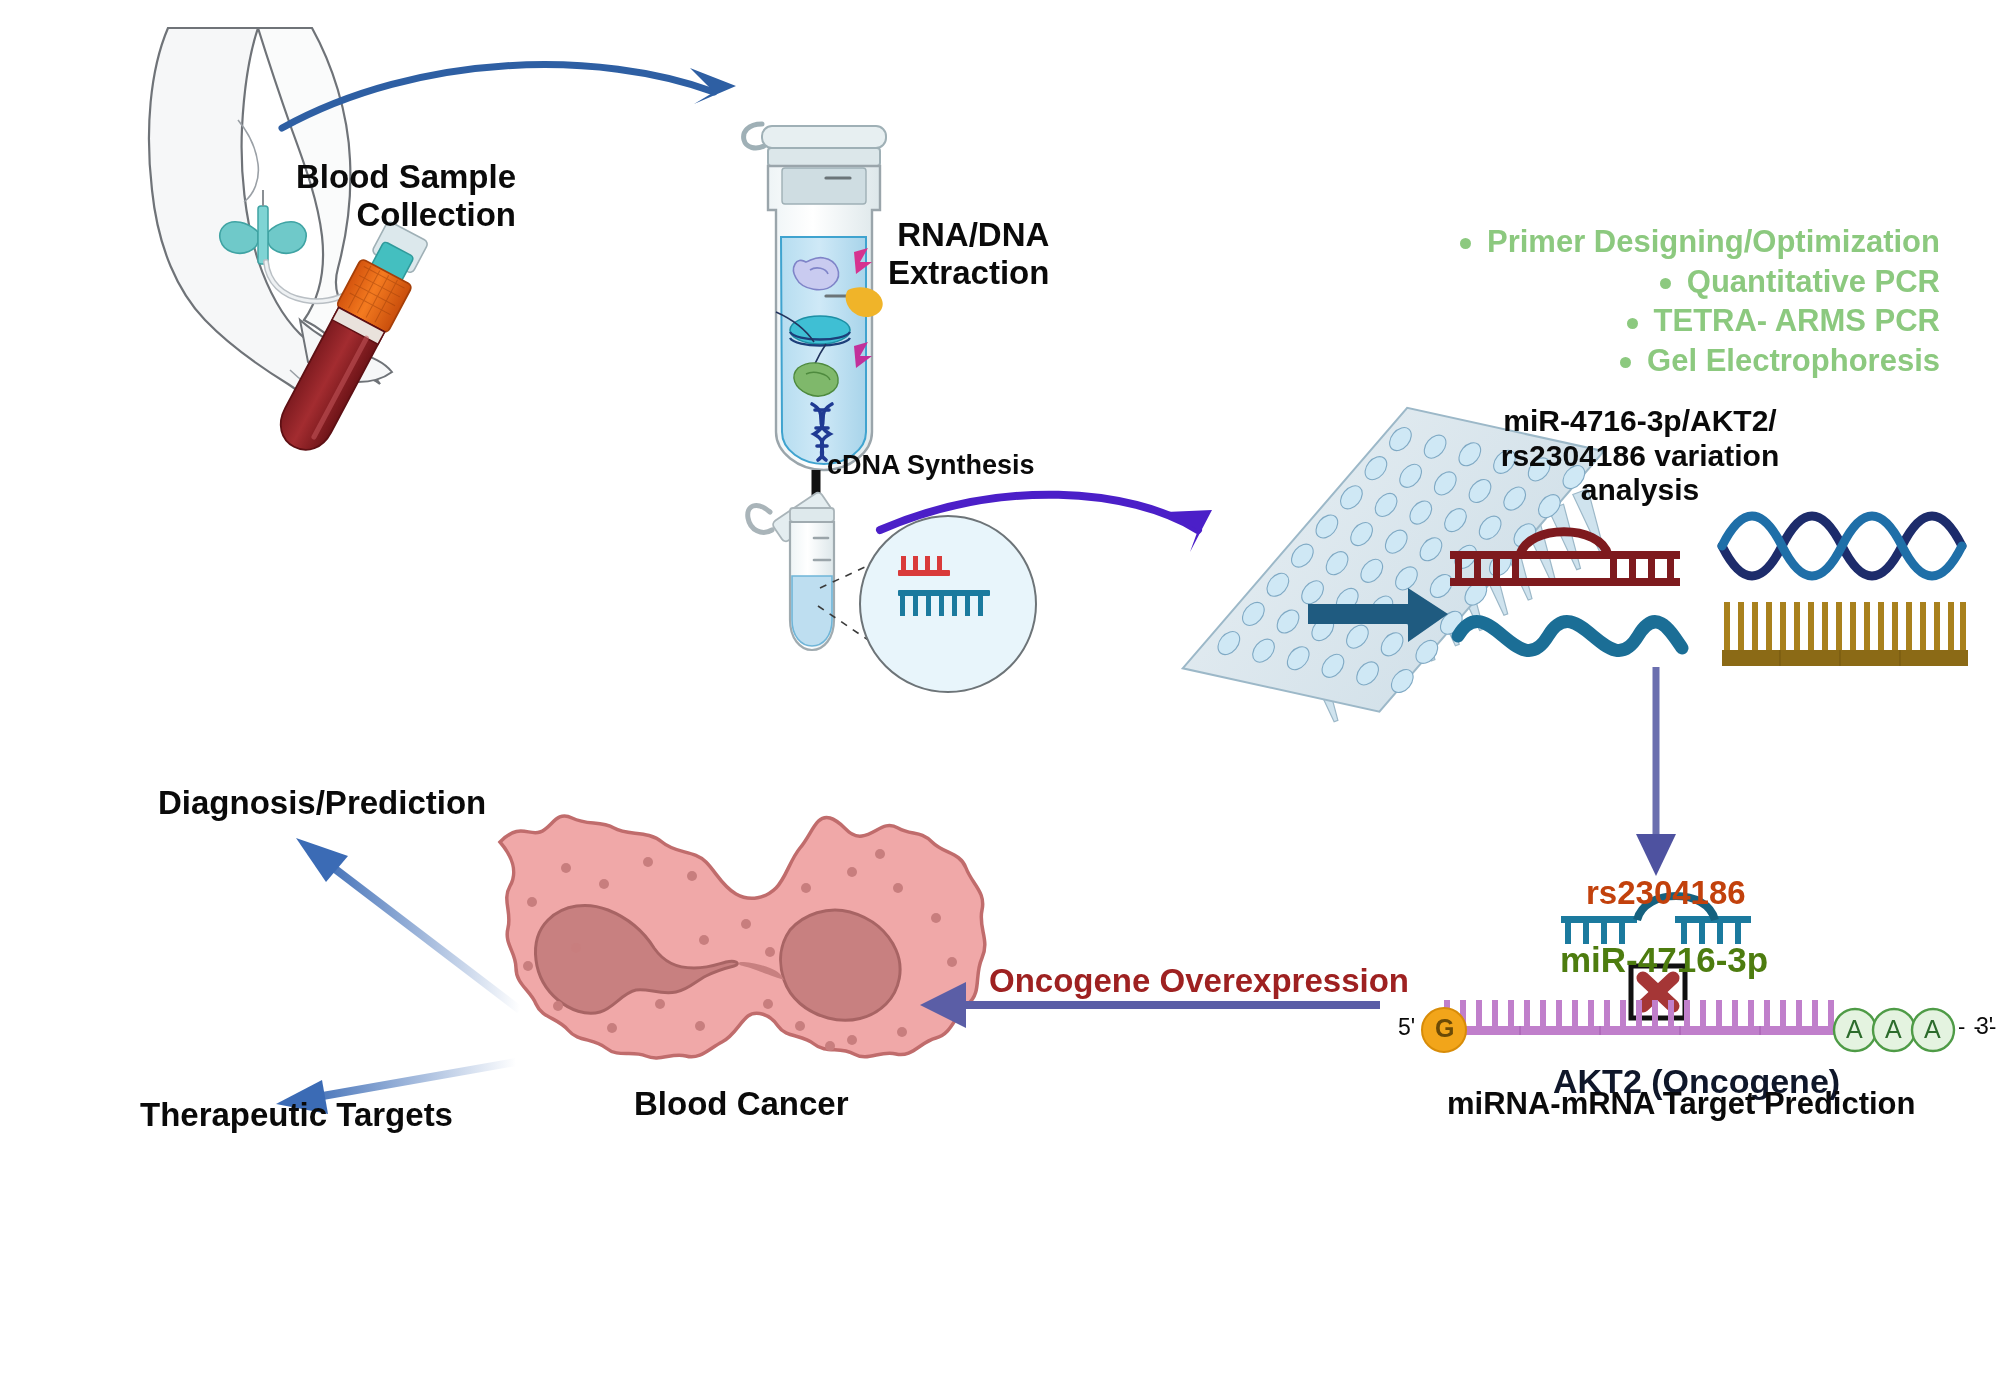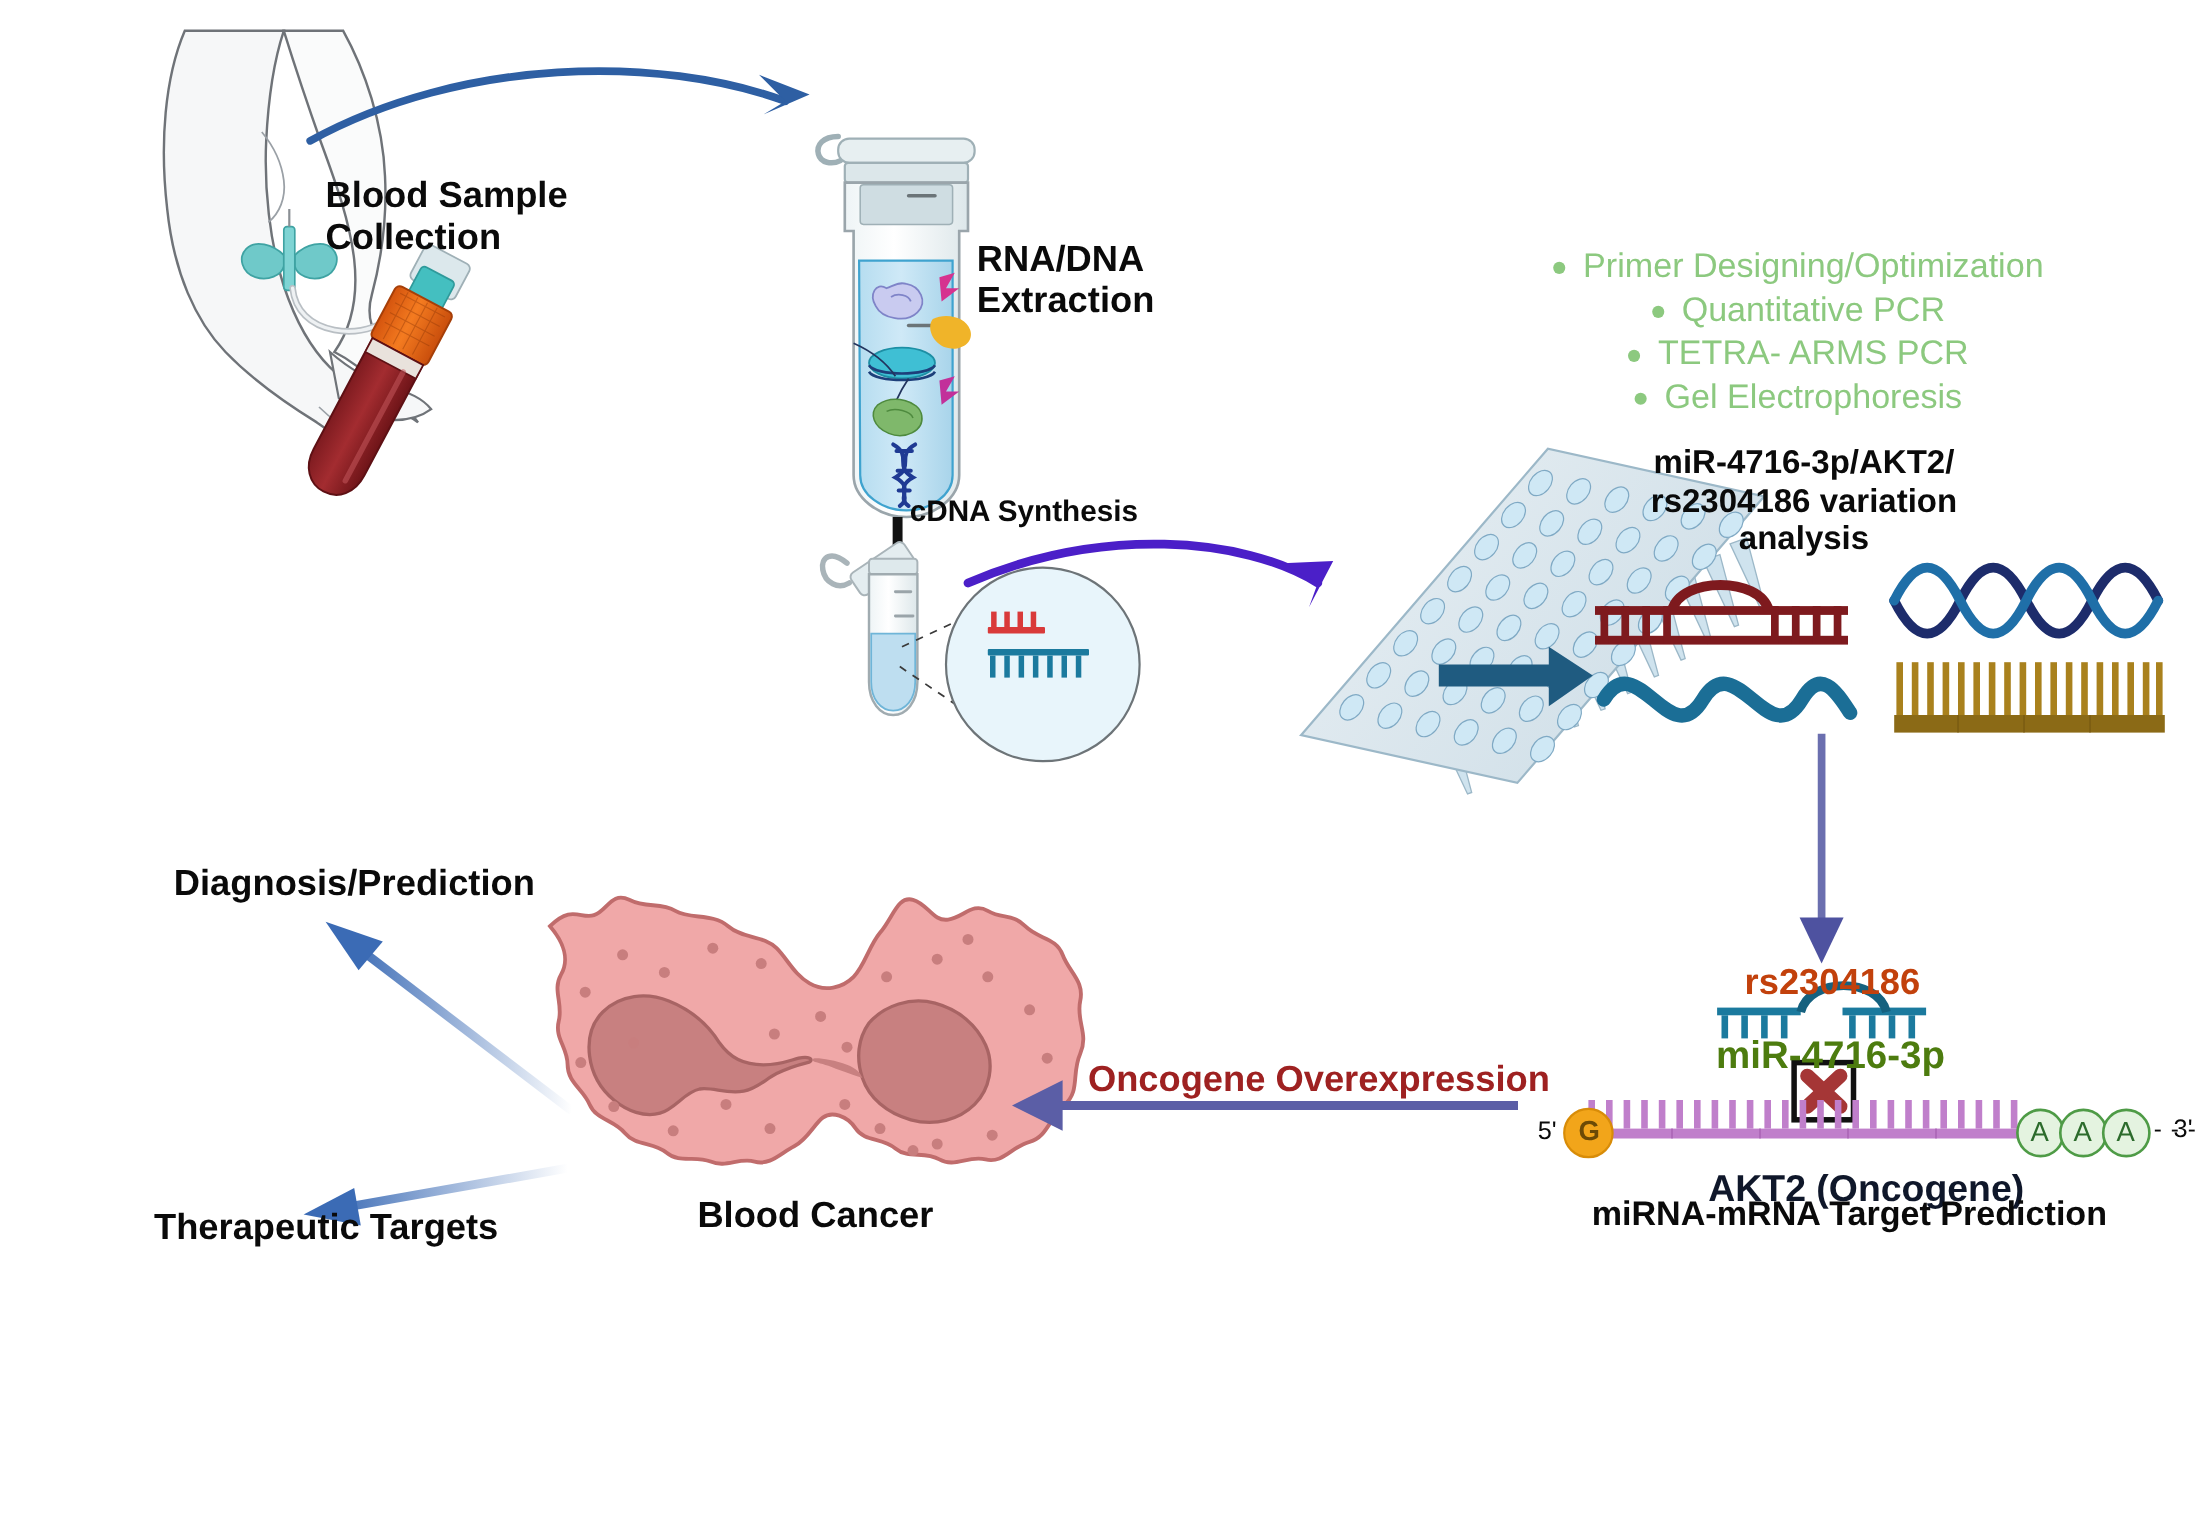--- a/index.html
+++ b/index.html
@@ -1,21 +1,21 @@
 <!DOCTYPE html>
 <html><head>
 <meta charset="utf-8">
 <style>
   html,body{margin:0;padding:0;background:#ffffff;}
   body{width:2000px;height:1400px;position:relative;overflow:hidden;
        font-family:"Liberation Sans",sans-serif;}
   #stage{position:absolute;inset:0;width:2000px;height:2000px;}
-  .lbl{position:absolute;color:#0a0a0a;font-weight:700;line-height:1.15;white-space:pre;}
+  .lbl{position:absolute;color:#0a0a0a;font-weight:700;line-height:1.15;white-space:pre;text-align:right;}
   .bullets{position:absolute;left:1330px;top:222px;width:610px;text-align:center;}
-  .bullets .bi{color:#8CC97F;font-weight:400;font-size:31px;line-height:1.28;white-space:nowrap;}
+  .bullets .bi{color:#8CC97F;font-weight:700;font-size:31px;line-height:1.28;white-space:nowrap;text-align:right;}
   .bullets .bi .dot{display:inline-block;width:11px;height:11px;border-radius:50%;
         background:#8CC97F;vertical-align:middle;margin-right:16px;}
   svg{position:absolute;left:0;top:0;overflow:visible;}
 </style>
 </head>
 <body>
 
 <div id="stage">
 
   <svg width="2000" height="1400" viewBox="0 0 2000 1400">

